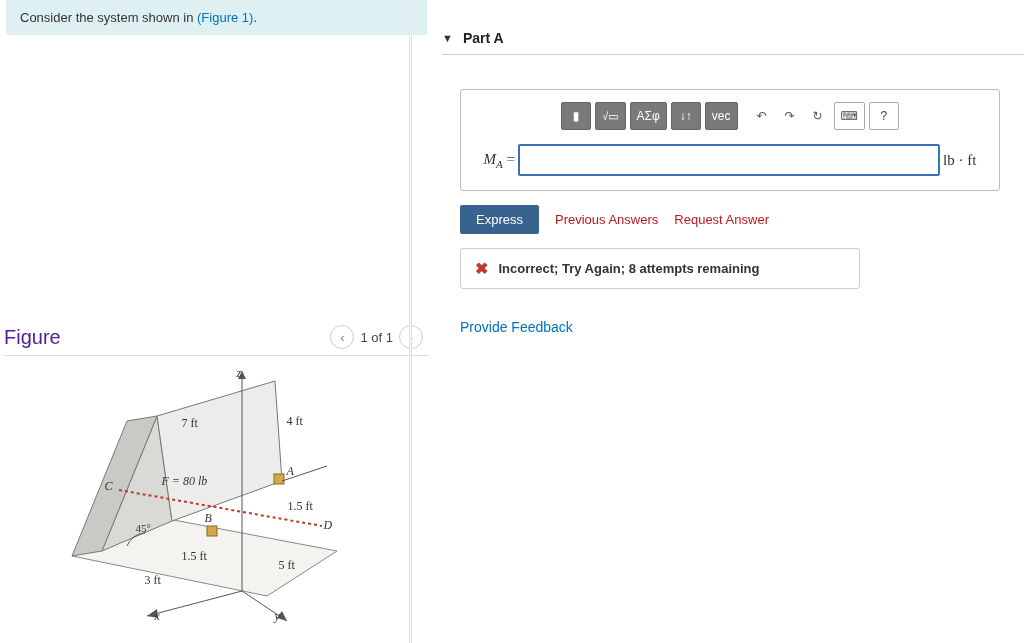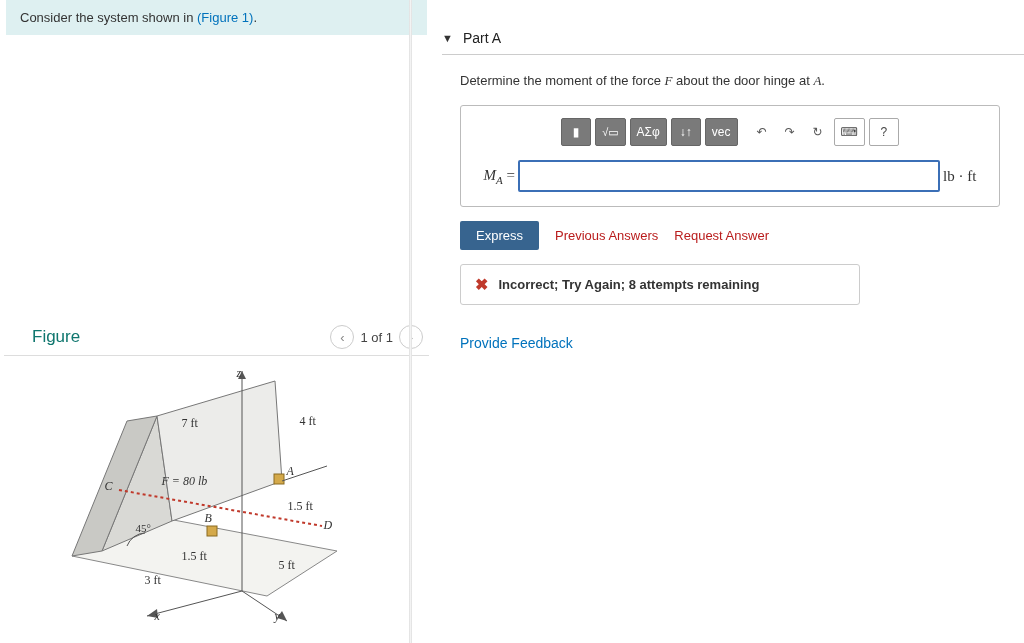--- a/index.html
+++ b/index.html
@@ -5,30 +5,30 @@
   * { box-sizing: border-box; margin: 0; padding: 0; }
   body { font-family: Arial, Helvetica, sans-serif; font-size: 13px; color: #333; background: #fff; width: 1024px; height: 643px; position: relative; }
   .left-col { position: absolute; left: 0; top: 0; width: 433px; height: 643px; }
   .right-col { position: absolute; left: 412px; top: 0; width: 612px; height: 643px; }
   .divider { position: absolute; left: 409px; top: 0; width: 3px; height: 643px; background: linear-gradient(to right, #ddd, #f3f3f3, #ddd); }
 
   .prompt-box { background: #def0f1; padding: 10px 14px; margin: 0 6px 0 6px; font-size: 13px; color: #333; }
   .prompt-box a { color: #0072bc; text-decoration: none; }
 
   .figure-header { display: flex; align-items: center; justify-content: space-between; padding: 0 10px 6px 4px; margin-top: 290px; }
-  .figure-title { font-size: 17px; color: #0f766e; margin-left: 28px; }
+  .figure-title { font-size: 20px; color: #4c1d95; }
   .pager { display: flex; align-items: center; gap: 6px; font-size: 13px; color: #444; }
   .pager-btn { width: 24px; height: 24px; border-radius: 50%; border: 1px solid #ccc; background: #fff; display: flex; align-items: center; justify-content: center; color: #888; cursor: pointer; }
   .figure-rule { border: none; border-top: 1px solid #ddd; margin: 0 4px 0 4px; }
 
   .figure-canvas { position: relative; width: 380px; height: 260px; margin: 10px auto 0 auto; }
 
   .part-header { display: flex; align-items: center; gap: 10px; padding: 30px 0 8px 30px; }
   .part-caret { font-size: 11px; color: #333; }
-  .part-title { font-weight: normal; font-size: 14px; color: #222; }
+  .part-title { font-weight: bold; font-size: 14px; color: #222; }
   .part-rule { border: none; border-top: 1px solid #ccc; margin-left: 30px; }
 
   .question-body { padding: 18px 30px 0 48px; }
   .q-line { font-size: 13px; color: #333; margin-bottom: 6px; }
   .q-line .mi { font-family: 'Times New Roman', serif; font-style: italic; }
   .q-bold { font-weight: bold; font-size: 13px; color: #333; }
 
   .answer-box { border: 1px solid #bbb; border-radius: 3px; margin-top: 16px; padding: 12px 14px 14px 14px; width: 540px; background: #fff; }
   .toolbar { display: flex; gap: 4px; justify-content: center; align-items: center; margin-bottom: 14px; }
   .tool-btn { height: 28px; min-width: 30px; padding: 0 6px; border: 1px solid #666; border-radius: 2px; background: #7a7a7a; color: #fff; display: flex; align-items: center; justify-content: center; font-size: 12px; cursor: pointer; }
@@ -100,21 +100,21 @@
 
       <path d="M 100 180 A 20 20 0 0 1 118 167" fill="none" stroke="#555" stroke-width="1"></path>
 
       <line x1="255" y1="115" x2="300" y2="100" stroke="#555" stroke-width="1"></line>
       <line x1="248" y1="15" x2="293" y2="0" stroke="#555" stroke-width="1" opacity="0"></line>
     </svg>
     <div class="fl" style="left:210px; top:0px; font-style:italic;">z</div>
     <div class="fl" style="left:248px; top:243px; font-style:italic;">y</div>
     <div class="fl" style="left:128px; top:243px; font-style:italic;">x</div>
     <div class="fl" style="left:155px; top:50px;">7 ft</div>
-    <div class="fl" style="left:273px; top:48px;">4 ft</div>
+    <div class="fl" style="left:260px; top:48px;">4 ft</div>
     <div class="fl" style="left:135px; top:108px; font-style:italic;">F = 80 lb</div>
     <div class="fl" style="left:78px; top:113px; font-style:italic;">C</div>
     <div class="fl" style="left:260px; top:98px; font-style:italic;">A</div>
     <div class="fl" style="left:178px; top:145px; font-style:italic;">B</div>
     <div class="fl" style="left:297px; top:152px; font-style:italic;">D</div>
     <div class="fl" style="left:261px; top:133px;">1.5 ft</div>
     <div class="fl" style="left:155px; top:183px;">1.5 ft</div>
     <div class="fl" style="left:252px; top:192px;">5 ft</div>
     <div class="fl" style="left:118px; top:207px;">3 ft</div>
     <div class="fl" style="left:109px; top:156px; font-size:11px;">45°</div>
@@ -124,23 +124,20 @@
 <div class="divider"></div>
 
 <div class="right-col">
   <div class="part-header">
     <span class="part-caret">▼</span>
     <span class="part-title">Part A</span>
   </div>
   <hr class="part-rule">
 
   <div class="question-body">
-    <div class="q-line">
-      <span>Determine the moment of the force </span><span class="mi">F</span><span> about the door hinge at </span><span class="mi">A</span><span>.</span>
-    </div>
 
     <div class="answer-box">
       <div class="toolbar">
         <div class="tool-btn">▮</div>
         <div class="tool-btn">
             <span style="font-size:11px;">√▭</span>
           </div>
         <div class="tool-btn">ΑΣφ</div>
         <div class="tool-btn">↓↑</div>
         <div class="tool-btn">vec</div>

